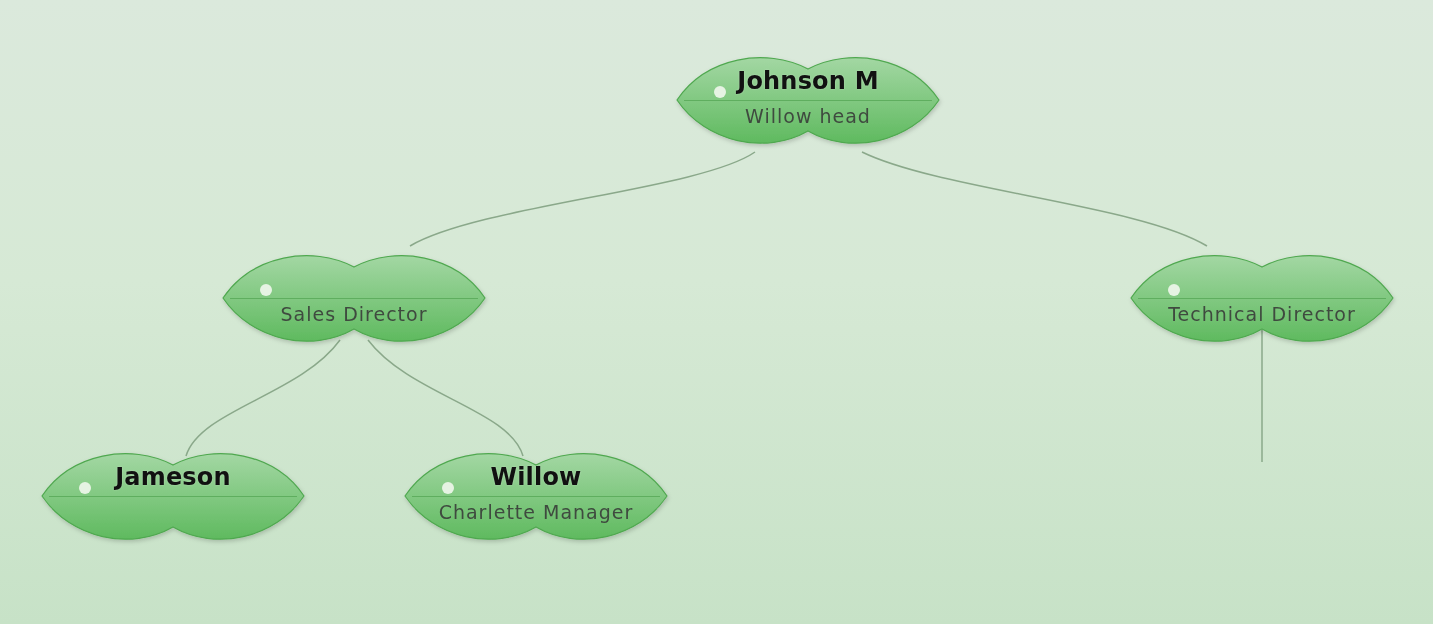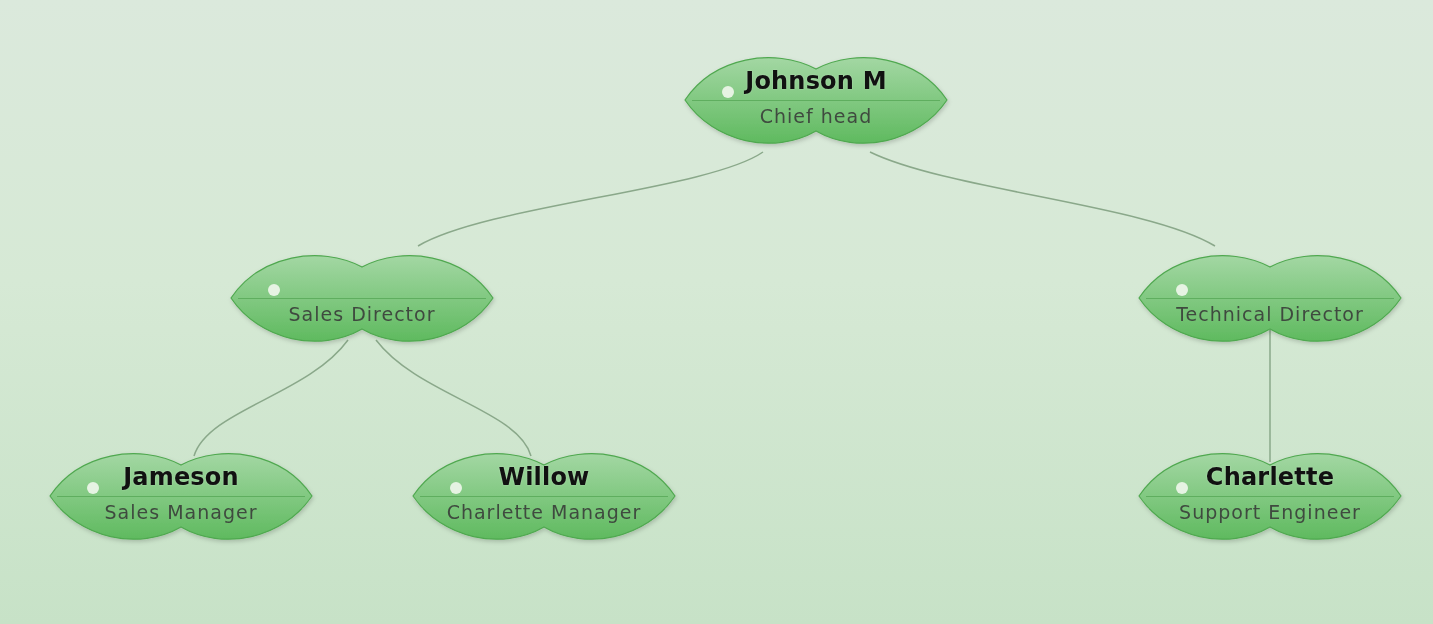--- a/index.html
+++ b/index.html
@@ -1,21 +1,21 @@
 <!DOCTYPE html>
 <html><head>
 <meta charset="utf-8">
 <style>
   html, body { margin:0; padding:0; }
   body {
     width:1433px; height:624px; overflow:hidden; position:relative;
     background: linear-gradient(to bottom, #dbe9dc 0%, #d6e9d5 45%, #c7e2c7 100%);
     font-family: "DejaVu Sans", sans-serif;
   }
-  #chart { position:absolute; left:8px; top:0; width:1411px; height:624px; }
+  #chart { position:absolute; left:0; top:0; width:1411px; height:624px; }
   .node { position:absolute; width:264px; height:108px; }
   .node svg.shape { position:absolute; left:0; top:0; overflow:visible; }
   .node .dot {
     position:absolute; width:12px; height:12px; border-radius:50%;
     background:#e6f3e3; left:38px; top:39px;
   }
   .node .name {
     position:absolute; left:0; right:0; top:20px; text-align:center;
     font-size:24px; font-weight:bold; color:#111; letter-spacing:0.2px;
     text-shadow: 0 0 2px rgba(255,255,255,0.35);
@@ -49,21 +49,21 @@
           </linearGradient>
         <filter id="sh" x="-10%" y="-10%" width="120%" height="130%">
             <feDropShadow dx="1" dy="2" stdDeviation="2" flood-color="#000" flood-opacity="0.18"></feDropShadow>
           </filter>
       </defs>
       <path d="M1,53 C30,10 90,0 132,22 C174,0 234,10 263,53 C234,96 174,108 132,84 C90,108 30,96 1,53 Z" fill="url(#g1)" stroke="#4fa84f" stroke-width="1.2" filter="url(#sh)"></path>
     </svg>
     <div class="dot"></div>
     <div class="name">Johnson M</div>
     <div class="divider"></div>
-    <div class="title">Chief head</div>
+    <div class="title">Willow head</div>
   </div>
 
   <div class="node" style="left:222px;top:245px;">
     <svg class="shape" width="264" height="108">
       <path d="M1,53 C30,10 90,0 132,22 C174,0 234,10 263,53 C234,96 174,108 132,84 C90,108 30,96 1,53 Z" fill="url(#g1)" stroke="#4fa84f" stroke-width="1.2" filter="url(#sh)"></path>
     </svg>
     <div class="dot"></div>
     <div class="divider"></div>
     <div class="title">Sales Director</div>
   </div>
@@ -77,35 +77,25 @@
     <div class="title">Technical Director</div>
   </div>
 
   <div class="node" style="left:41px;top:443px;">
     <svg class="shape" width="264" height="108">
       <path d="M1,53 C30,10 90,0 132,22 C174,0 234,10 263,53 C234,96 174,108 132,84 C90,108 30,96 1,53 Z" fill="url(#g1)" stroke="#4fa84f" stroke-width="1.2" filter="url(#sh)"></path>
     </svg>
     <div class="dot"></div>
     <div class="name">Jameson</div>
     <div class="divider"></div>
-    <div class="title">Sales Manager</div>
   </div>
 
   <div class="node" style="left:404px;top:443px;">
     <svg class="shape" width="264" height="108">
       <path d="M1,53 C30,10 90,0 132,22 C174,0 234,10 263,53 C234,96 174,108 132,84 C90,108 30,96 1,53 Z" fill="url(#g1)" stroke="#4fa84f" stroke-width="1.2" filter="url(#sh)"></path>
     </svg>
     <div class="dot"></div>
     <div class="name">Willow</div>
     <div class="divider"></div>
     <div class="title">Charlette Manager</div>
   </div>
 
-  <div class="node" style="left:1130px;top:443px;">
-    <svg class="shape" width="264" height="108">
-      <path d="M1,53 C30,10 90,0 132,22 C174,0 234,10 263,53 C234,96 174,108 132,84 C90,108 30,96 1,53 Z" fill="url(#g1)" stroke="#4fa84f" stroke-width="1.2" filter="url(#sh)"></path>
-    </svg>
-    <div class="dot"></div>
-    <div class="name">Charlette</div>
-    <div class="divider"></div>
-    <div class="title">Support Engineer</div>
-  </div>
 </div>
 
 </body></html>

